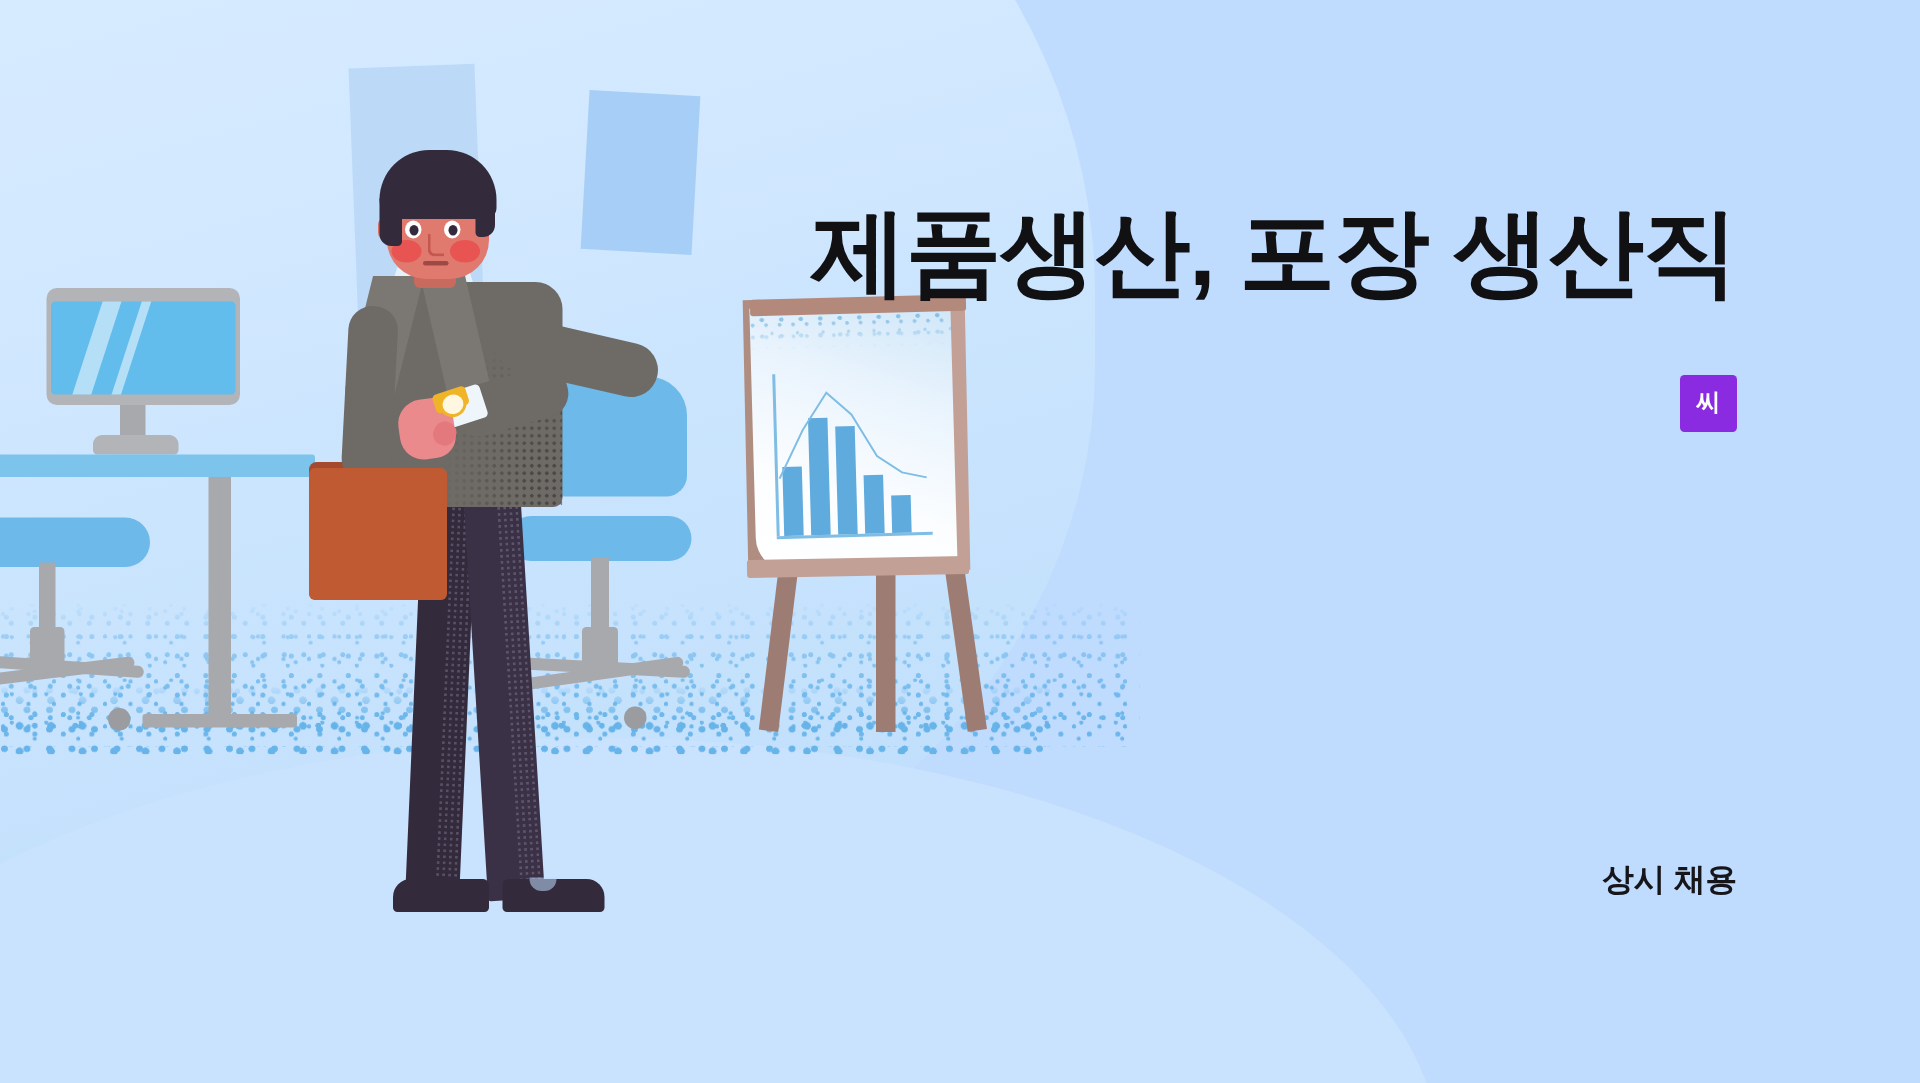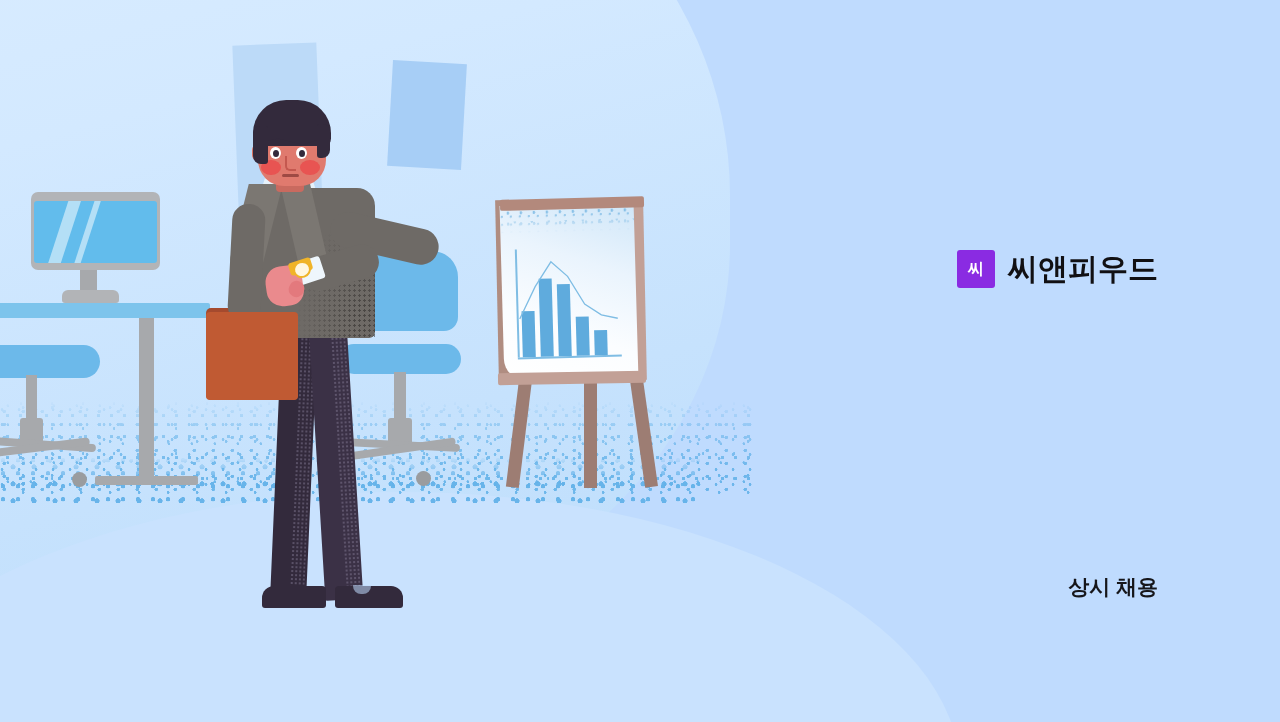--- a/index.html
+++ b/index.html
@@ -325,22 +325,22 @@
     <div class="pupR"></div>
     <div class="browL"></div>
     <div class="browR"></div>
     <div class="hair"></div>
     <div class="hair-sweep"></div>
     <div class="hair-side"></div>
     <div class="hair-sideR"></div>
   </div>
 
   <div class="text-col">
+    <div class="title">제품생산, 포장 생산직</div>
 
     <div class="company-row">
       <div class="logo-badge">씨</div>
-      <div class="company-name">씨앤피우드</div>
     </div>
 
     <div class="hiring-status">상시 채용</div>
   </div>
 
 </div>
 
 </body></html>

